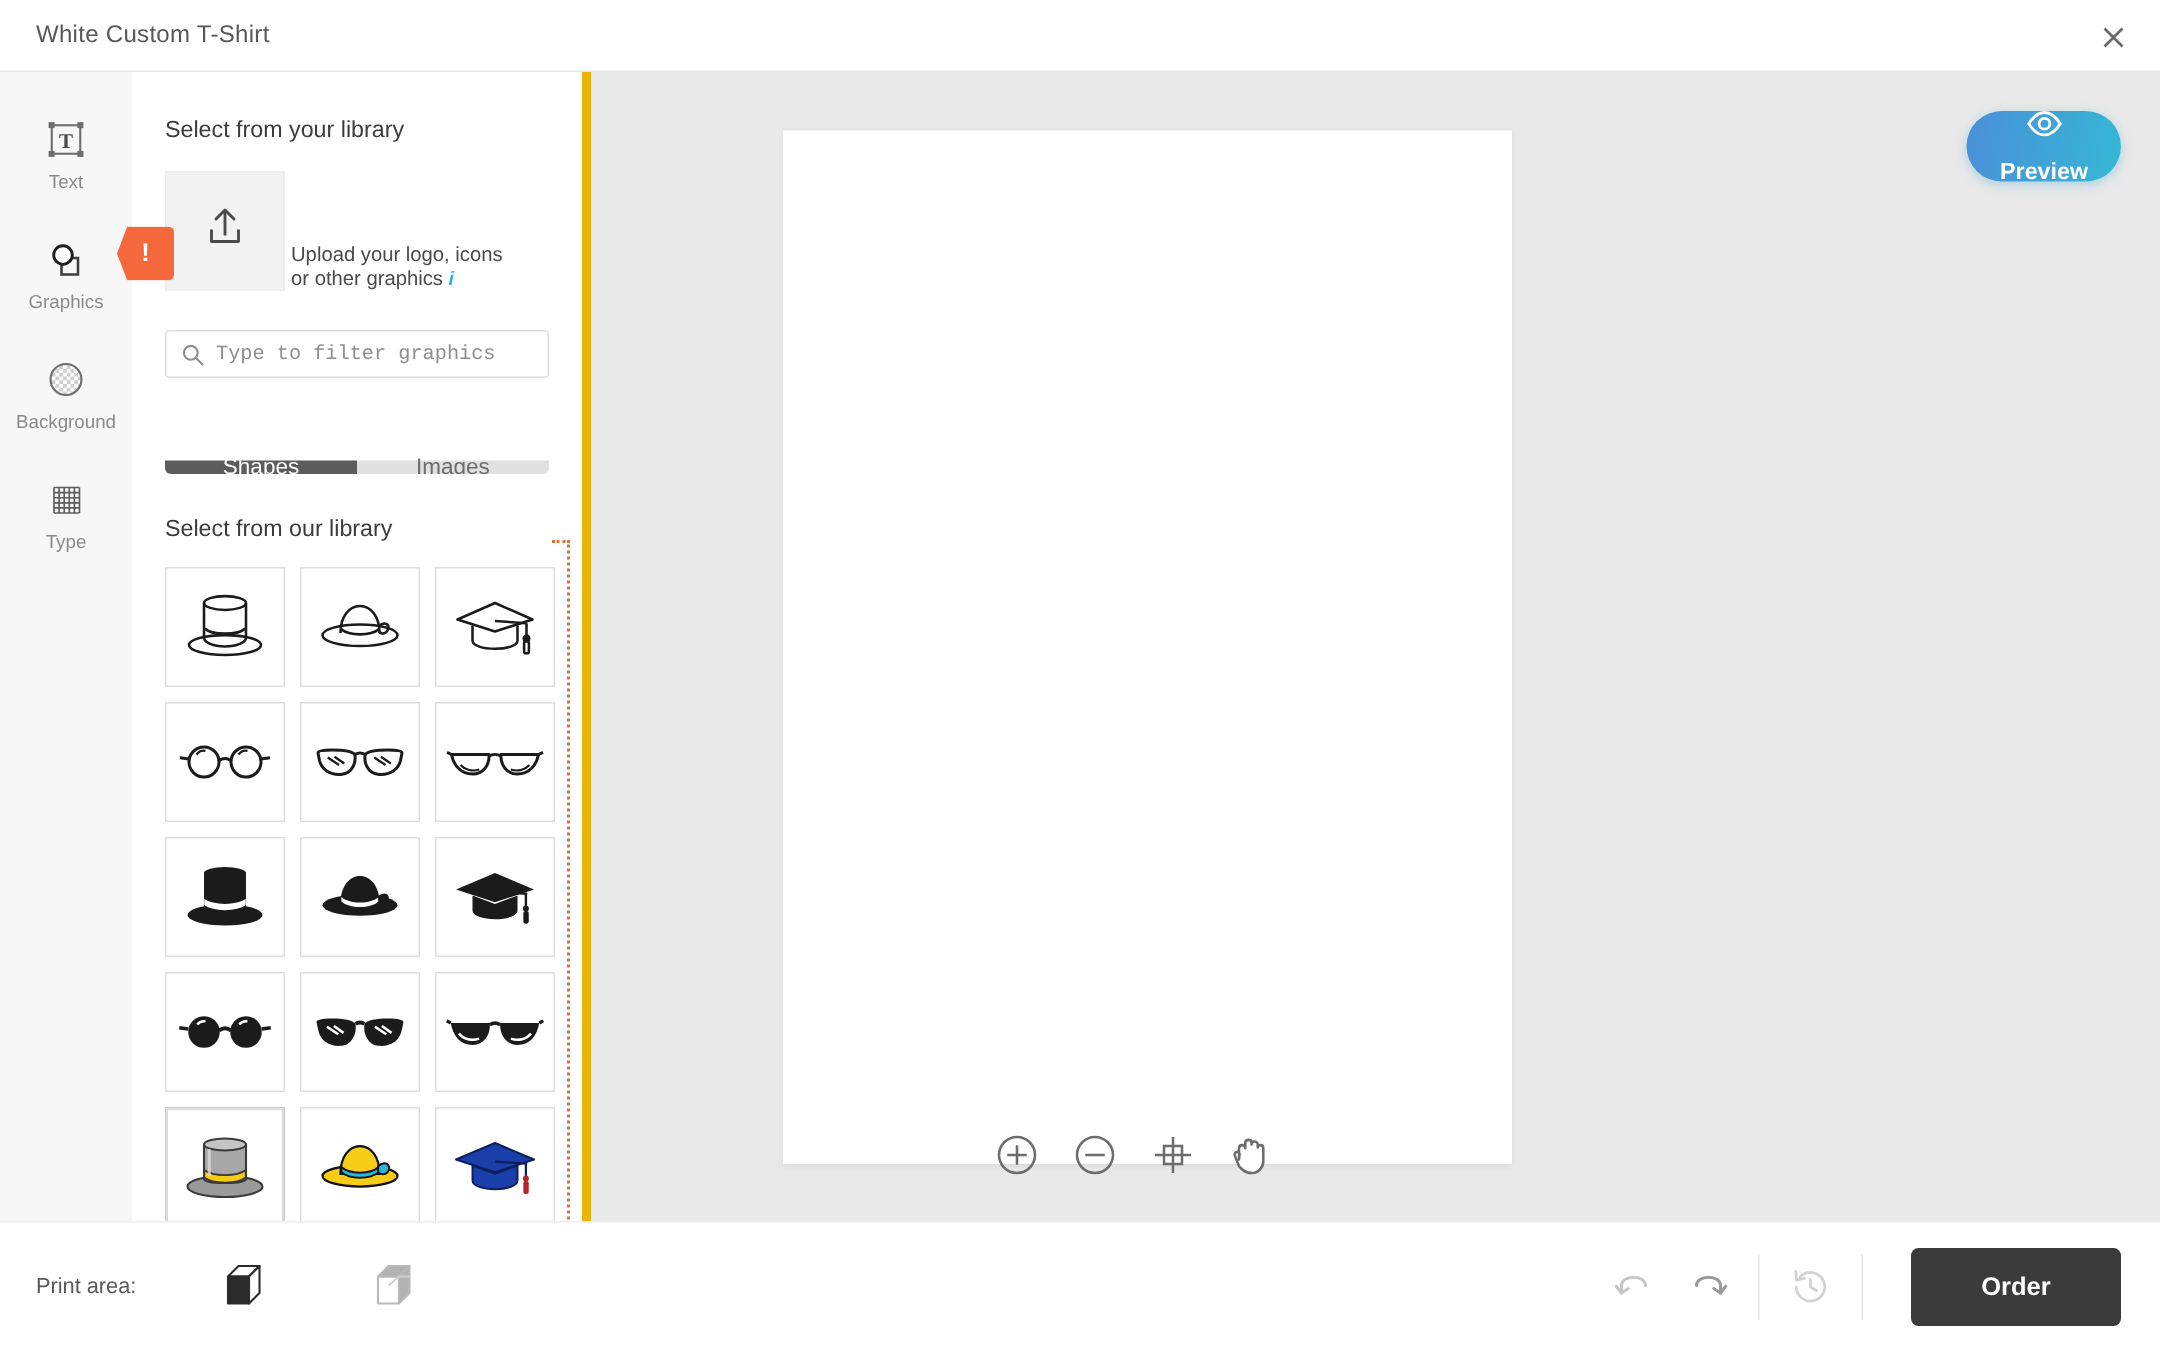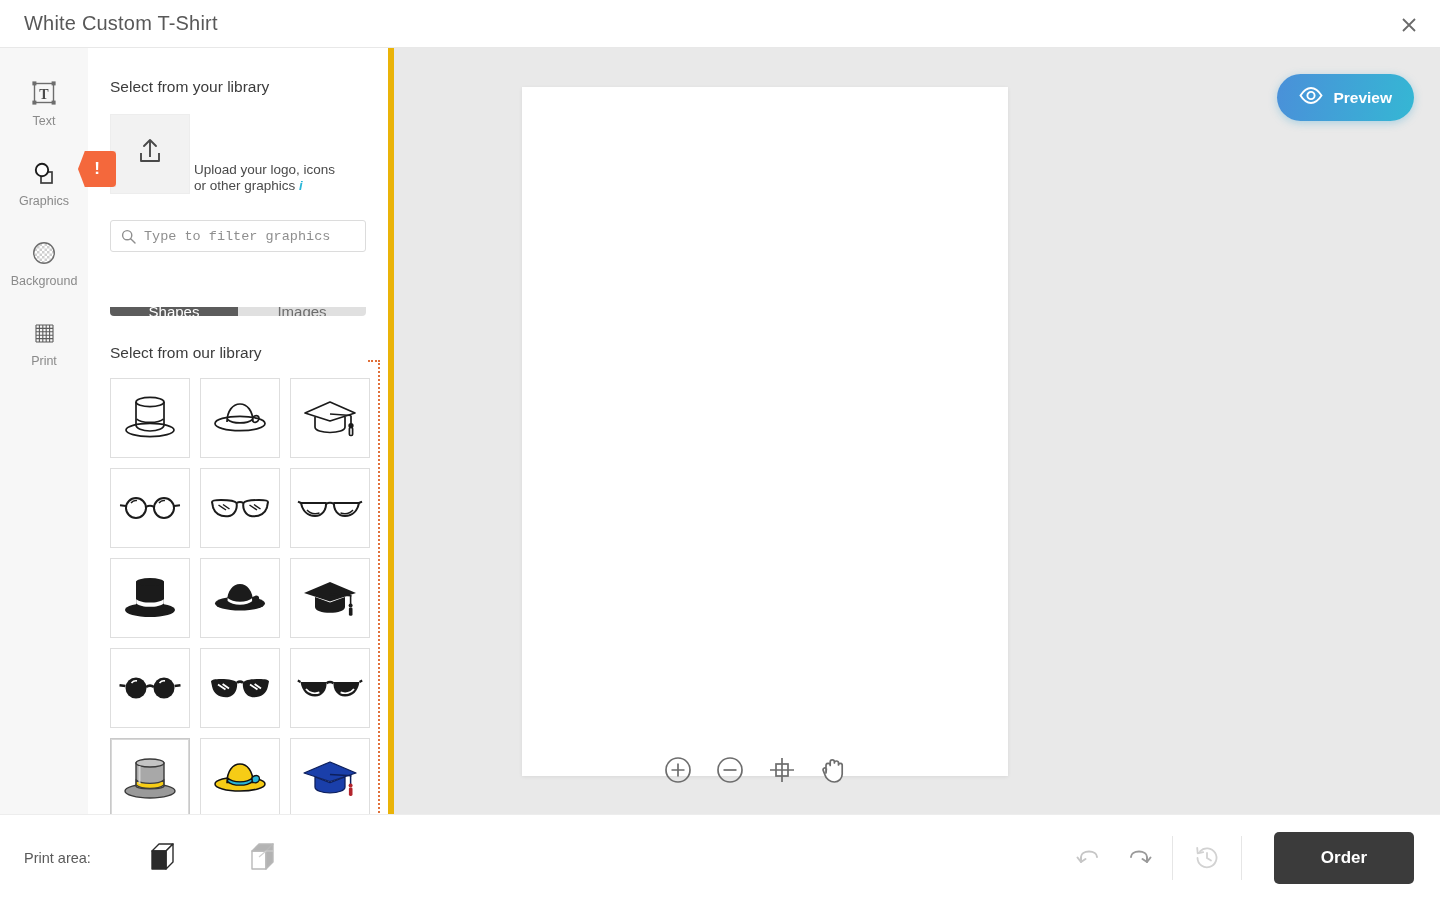--- a/index.html
+++ b/index.html
@@ -11,21 +11,21 @@
   }
   #app { position: relative; width: 1440px; height: 900px; }
 
   
   .topbar {
     position: absolute; left: 0; top: 0; width: 1440px; height: 48px;
     background: #ffffff; border-bottom: 1px solid #e8e8e8;
     display: flex; align-items: center;
   }
   .topbar-title {
-    margin-left: 24px; font-size: 20px; color: #585858; letter-spacing: .2px;
+    margin-left: 24px; font-size: 16px; color: #585858; letter-spacing: .2px;
   }
   .close-btn {
     position: absolute; right: 14px; top: 8px;
     width: 34px; height: 34px; display: flex; align-items: center; justify-content: center;
     cursor: pointer;
   }
 
   
   .rail {
     position: absolute; left: 0; top: 48px; width: 88px; height: 766px;
@@ -123,20 +123,21 @@
     position: absolute; left: 128px; top: 39px; width: 486px; height: 689px;
     background: #ffffff; box-shadow: 0 1px 4px rgba(0,0,0,.07);
   }
   .preview-btn {
     position: absolute; right: 26px; top: 26px;
     height: 47px; padding: 0 22px; border-radius: 24px;
     background: linear-gradient(100deg, #4a90d9 0%, #35b7d4 100%);
     color: #fff; display: flex; align-items: center; gap: 10px;
     font-size: 15.5px; font-weight: bold; cursor: pointer;
     box-shadow: 0 2px 8px rgba(53,160,210,.35);
+    flex-direction: column;
   }
   .zoom-tools {
     position: absolute; left: 270px; bottom: 30px;
     display: flex; align-items: center; gap: 24px;
   }
   .ztool { cursor: pointer; display: flex; align-items: center; justify-content: center; }
 
   
   .bottombar {
     position: absolute; left: 0; bottom: 0; width: 1440px; height: 86px;
@@ -215,21 +216,21 @@
 
     <div class="rail-item">
       <span class="rail-icon">
         <svg width="24" height="24" viewBox="0 0 24 24">
           <g stroke="#5d5d5d" stroke-width="1.1">
             <path d="M4 4 H21 M4 7.4 H21 M4 10.8 H21 M4 14.2 H21 M4 17.6 H21 M4 21 H21"></path>
             <path d="M4 4 V21 M7.4 4 V21 M10.8 4 V21 M14.2 4 V21 M17.6 4 V21 M21 4 V21"></path>
           </g>
         </svg>
       </span>
-      <span class="rail-label">Print</span>
+      <span class="rail-label">Type</span>
     </div>
   </div>
 
   <div class="panel">
     <div class="panel-inner">
 
       <div class="panel-h">Select from your library</div>
 
       <div class="upload-row">
         <div class="upload-box">

